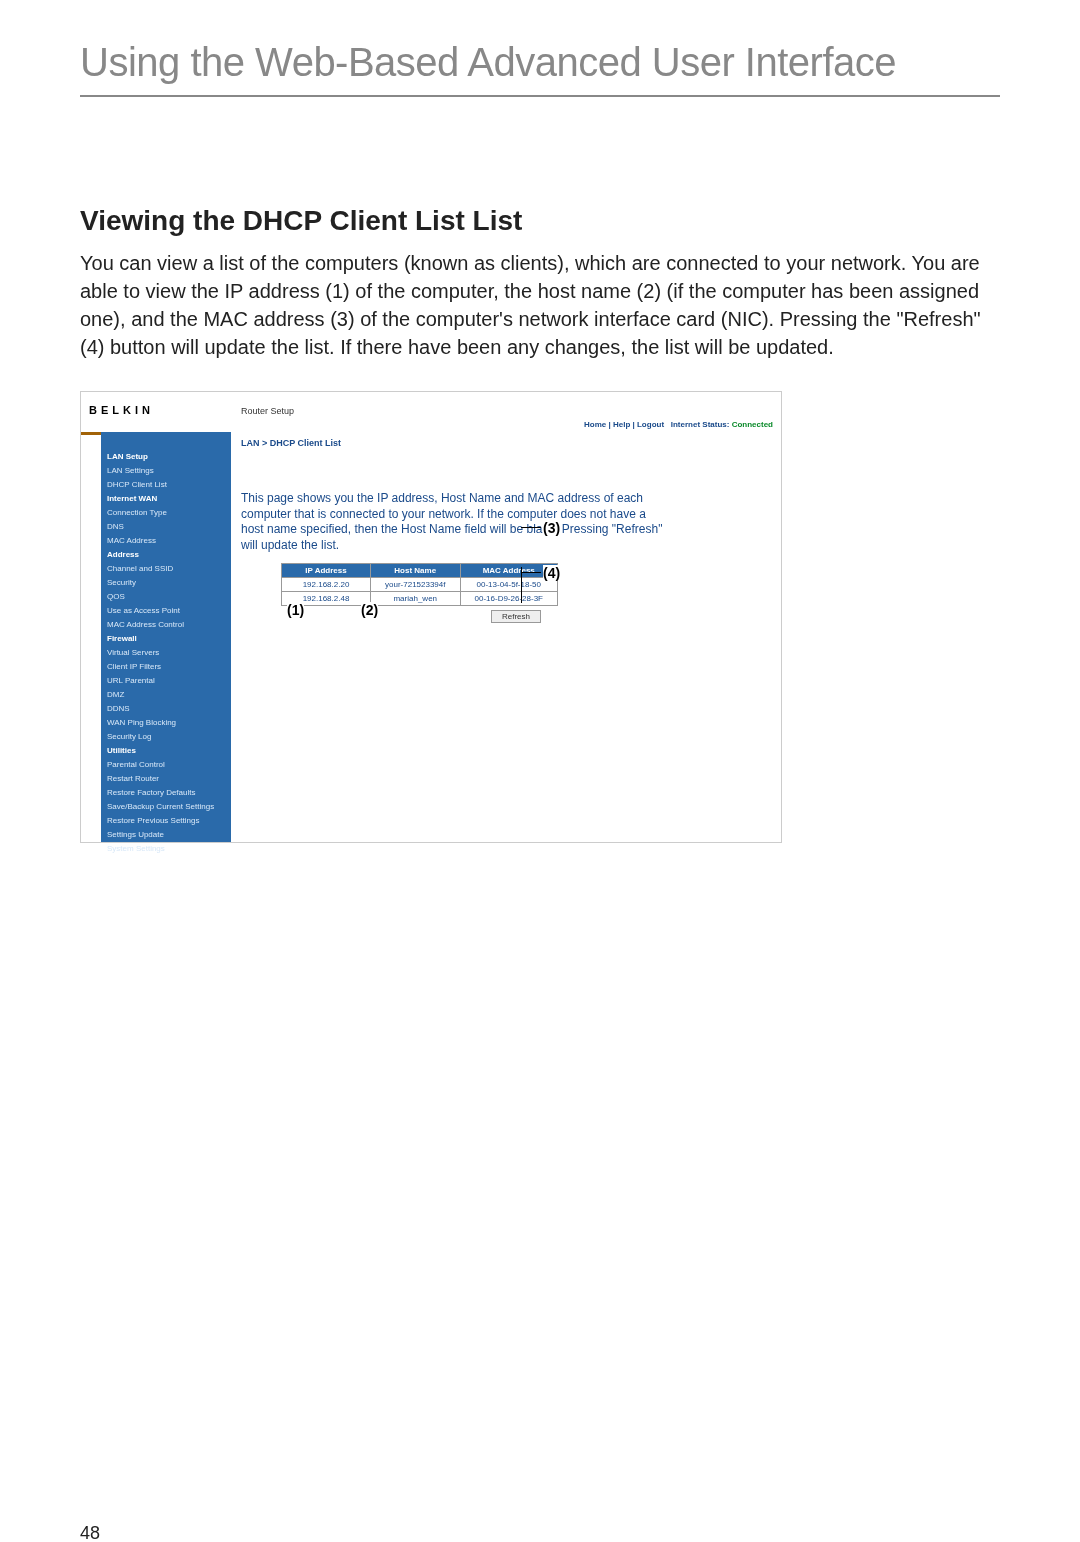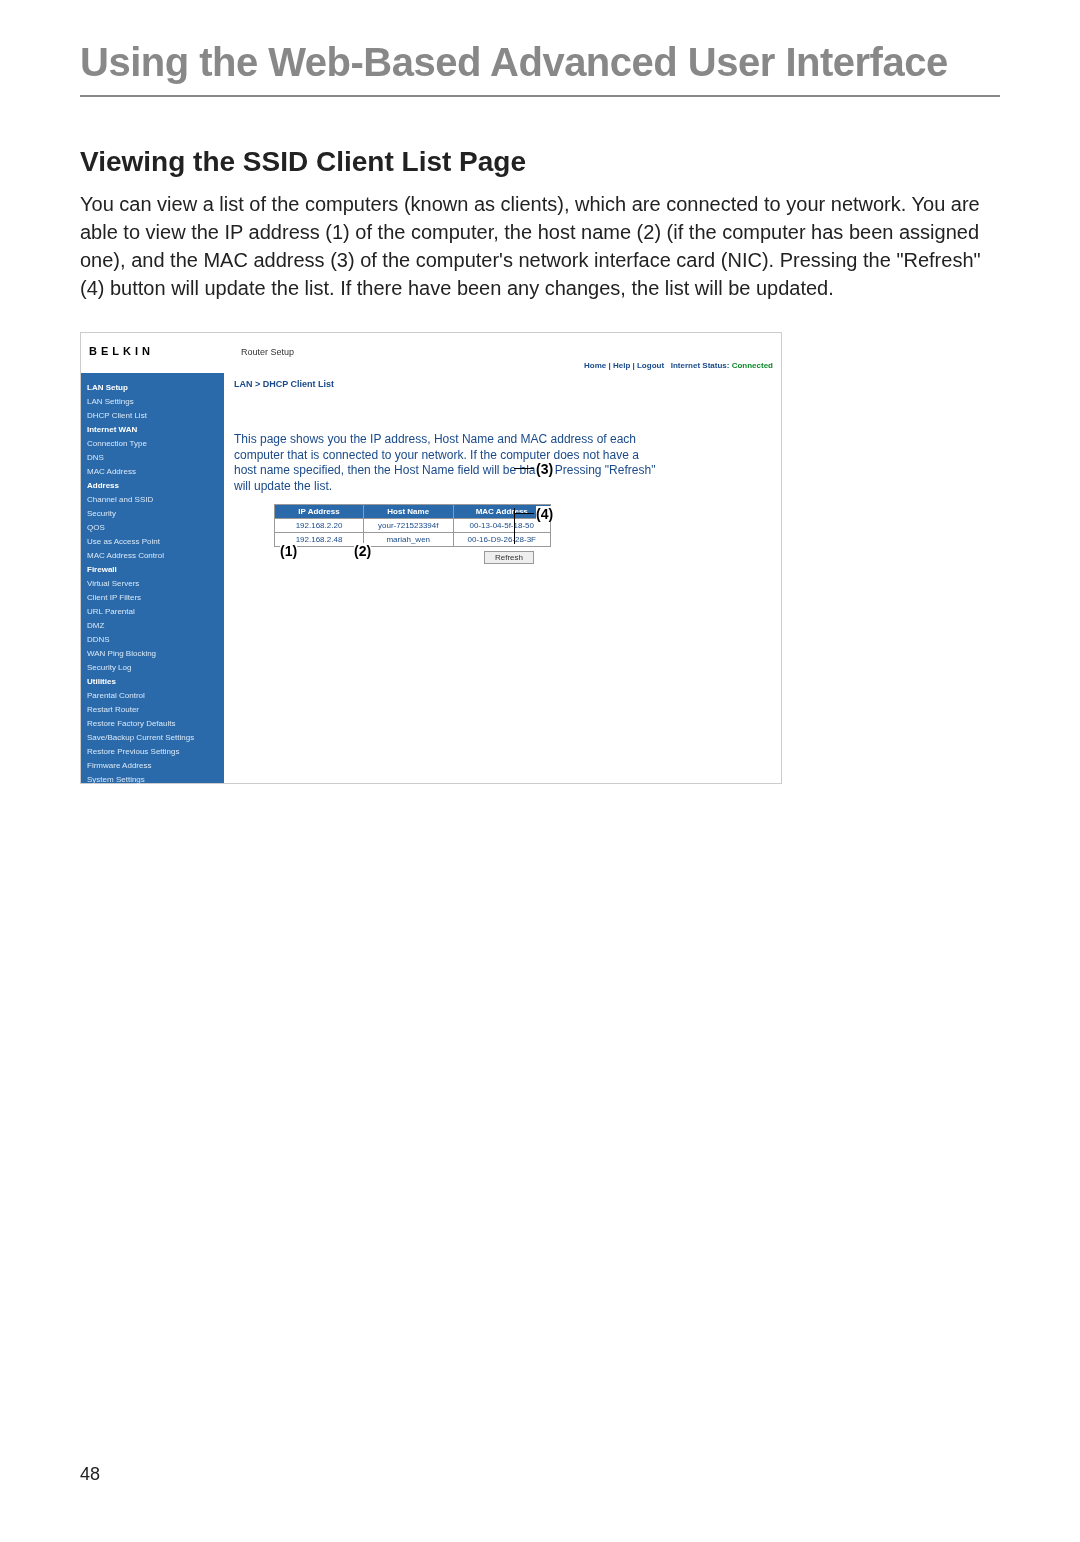--- a/index.html
+++ b/index.html
@@ -8,25 +8,25 @@
     background: #fff;
     font-family: Arial, Helvetica, sans-serif;
     color: #222;
     width: 1080px;
   }
   .page {
     padding: 40px 80px 40px 80px;
   }
   .main-title {
     font-size: 40px;
-    font-weight: 700;
+    font-weight: 400;
     color: #888;
     border-bottom: 2px solid #888;
     padding-bottom: 10px;
-    margin-bottom: 49px;
+    margin-bottom: 108px;
     letter-spacing: -0.5px;
   }
   .section-title {
     font-size: 28px;
     font-weight: bold;
     color: #222;
     margin-bottom: 12px;
   }
   .body-text {
     font-size: 20px;
@@ -81,26 +81,27 @@
 
   .shot-body {
     position: absolute;
     top: 40px;
     left: 0;
     right: 0;
     bottom: 0;
     display: flex;
   }
   .nav {
-    width: 143px;
+    width: 130px;
     background: #2a6aaa;
     color: #d8e8f8;
-    padding: 8px 0;
+    padding: 18px 0;
     font-size: 8px;
     line-height: 1.5;
+    margin-left: 20px;
   }
   .nav-item {
     padding: 1px 6px;
     white-space: nowrap;
     overflow: hidden;
   }
   .nav-head {
     font-weight: bold;
     color: #fff;
   }
@@ -174,21 +175,21 @@
     font-size: 18px;
     margin-top: 680px;
   }
 </style>
 </head>
 <body>
 
 <div class="page">
   <div class="main-title">Using the Web-Based Advanced User Interface</div>
 
-  <div class="section-title">Viewing the SSID Client List Page</div>
+  <div class="section-title">Viewing the DHCP Client List List</div>
 
   <div class="body-text">You can view a list of the computers (known as clients), which are connected to your network. You are able to view the IP address (1) of the computer, the host name (2) (if the computer has been assigned one), and the MAC address (3) of the computer's network interface card (NIC). Pressing the "Refresh" (4) button will update the list. If there have been any changes, the list will be updated.</div>
 
   <div class="shot">
     <div class="shot-header">
       <div class="brand">BELKIN</div>
       <div class="router-setup">Router Setup</div>
       <div class="top-links">
         <span>Home</span> |
         <span>Help</span> |
@@ -220,21 +221,21 @@
           <div class="nav-item">DMZ</div>
           <div class="nav-item">DDNS</div>
           <div class="nav-item">WAN Ping Blocking</div>
           <div class="nav-item">Security Log</div>
           <div class="nav-item nav-head">Utilities</div>
           <div class="nav-item">Parental Control</div>
           <div class="nav-item">Restart Router</div>
           <div class="nav-item">Restore Factory Defaults</div>
           <div class="nav-item">Save/Backup Current Settings</div>
           <div class="nav-item">Restore Previous Settings</div>
-          <div class="nav-item">Firmware Address</div>
+          <div class="nav-item">Settings Update</div>
           <div class="nav-item">System Settings</div>
         </div>
       <div class="content">
         <div class="breadcrumb">LAN &gt; DHCP Client List</div>
         <div class="desc">This page shows you the IP address, Host Name and MAC address of each computer that is connected to your network. If the computer does not have a host name specified, then the Host Name field will be blank. Pressing "Refresh" will update the list.</div>
 
         <table class="dhcp">
           <thead>
               <tr id="thead-row">
                 <th>IP Address</th>

